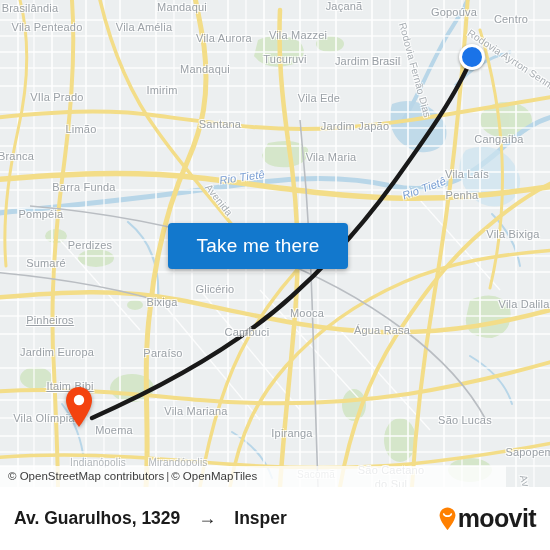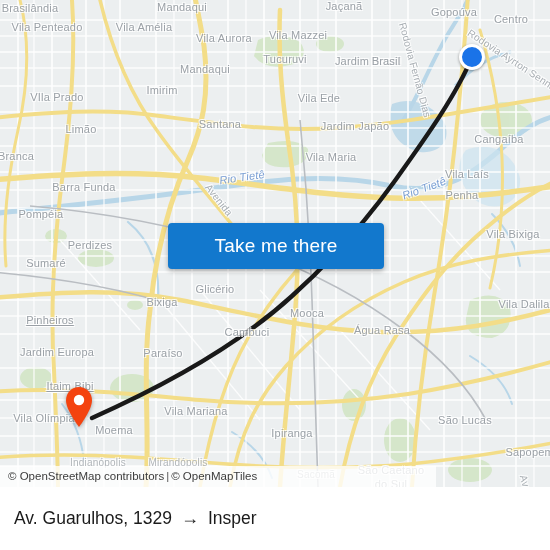--- a/index.html
+++ b/index.html
@@ -52,21 +52,21 @@
   .map-label.road {
     color: #a8aeb3;
     font-size: 10px;
   }
 
   
   #attribution {
     position: absolute;
     left: 0;
     bottom: 0;
-    width: 436px;
+    width: 506px;
     padding: 4px 24px 5px 8px;
     box-sizing: border-box;
     font-size: 11.5px;
     color: #3c3c3c;
     background: rgba(255,255,255,0.80);
     font-family: "Liberation Sans", sans-serif;
   }
   #attribution .sep { color: #555; padding: 0 2px; }
 
   
@@ -85,21 +85,21 @@
     width: 30px; height: 42px;
     transform: translate(-50%, -100%);
     filter: drop-shadow(0 1px 2px rgba(0,0,0,0.35));
   }
 
   
   #cta {
     position: absolute;
     left: 168px;
     top: 223px;
-    width: 216px;
+    width: 180px;
     height: 46px;
     background: #1278cd;
     border: none;
     border-radius: 4px;
     color: #ffffff;
     font-size: 19px;
     font-family: "Liberation Sans", sans-serif;
     letter-spacing: 0.2px;
     cursor: pointer;
     box-shadow: 0 2px 5px rgba(0,0,0,0.30);
@@ -119,25 +119,26 @@
     background: #ffffff;
     display: flex;
     align-items: center;
     justify-content: space-between;
     box-sizing: border-box;
     padding: 0 14px 0 14px;
   }
   #route-summary {
     display: flex;
     align-items: center;
-    gap: 9px;
+    gap: 18px;
     font-size: 17.5px;
     color: #1b1b1b;
     font-family: "Liberation Sans", sans-serif;
     white-space: nowrap;
+    font-weight: bold;
   }
   #route-arrow {
     font-size: 18px;
     color: #1b1b1b;
     line-height: 1;
     position: relative;
     top: -1px;
   }
   #brand-logo {
     display: flex;
@@ -374,15 +375,25 @@
 
     <button id="cta">Take me there</button>
   </div>
 
   <div id="footer">
     <div id="route-summary">
       <span>Av. Guarulhos, 1329</span>
       <span id="route-arrow">→</span>
       <span>Insper</span>
     </div>
+    <div id="brand-logo">
+      <span style="display:inline-flex;align-items:center;">
+        <svg viewBox="0 0 24 30" width="19" height="24">
+          <path d="M12,29 C12,29 22,17 22,10.5 C22,4.9 17.5,0.6 12,0.6
+                   C6.5,0.6 2,4.9 2,10.5 C2,17 12,29 12,29 Z" fill="#ff8000"></path>
+          <path d="M7.2,8.6 C8.6,12.4 15.4,12.4 16.8,8.6" stroke="#ffffff" stroke-width="2.1" fill="none" stroke-linecap="round"></path>
+        </svg>
+      </span>
+      <span id="brand-name">moovit</span>
+    </div>
   </div>
 
 </div>
 
 </body></html>

